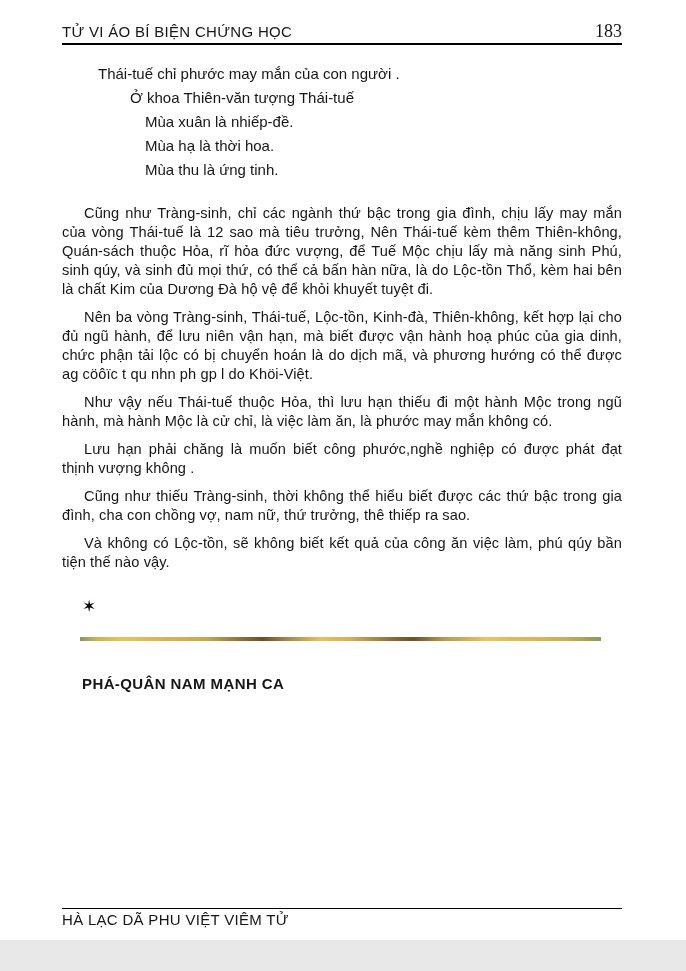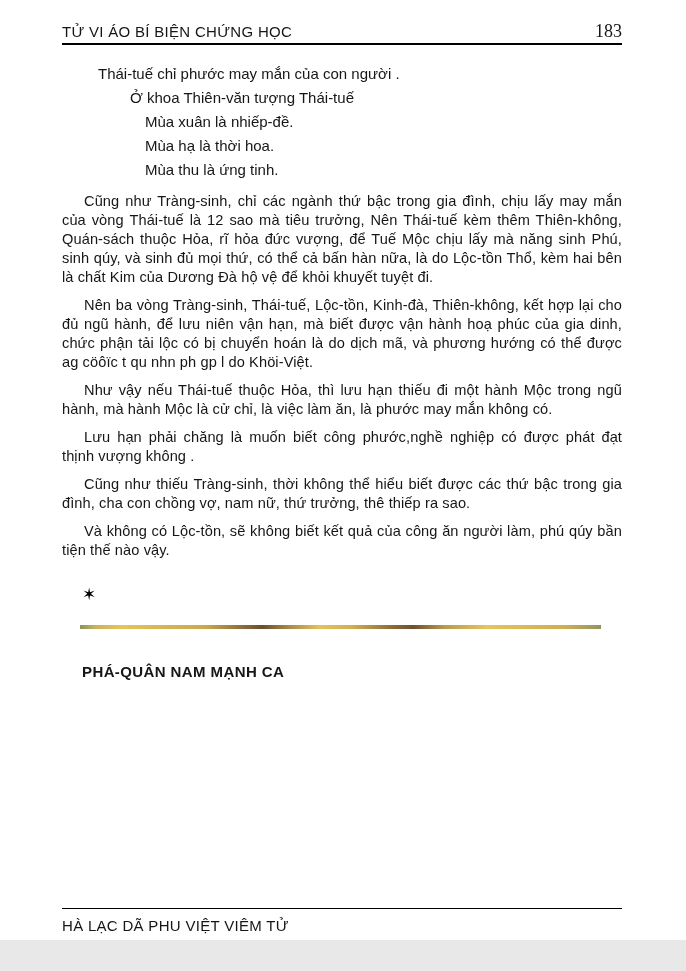--- a/index.html
+++ b/index.html
@@ -33,21 +33,21 @@
     font-size: 18px;
     line-height: 1;
   }
   
   .intro { margin-top: 17px; }
   .intro-line { font-size: 15px; line-height: 24px; white-space: nowrap; }
   .il-1 { margin-left: 36px; }
   .il-2 { margin-left: 68px; }
   .il-3 { margin-left: 83px; }
   
-  .body-text { margin-top: 10px; }
+  .body-text { margin-top: 22px; }
   .para {
     margin: 0 0 9px 0;
     font-size: 14.6px;
     line-height: 19px;
     text-align: justify;
     text-indent: 22px;
     letter-spacing: 0.1px;
   }
   
   .asterisk {
@@ -76,21 +76,21 @@
   }
   .verse { margin: 28px 0 0 128px; }
   .verse-line { font-size: 15.5px; line-height: 32.5px; white-space: nowrap; }
   
   .footer {
     position: absolute;
     left: 62px;
     right: 64px;
     top: 908px;
     border-top: 1.5px solid #000;
-    padding-top: 8px;
+    padding-top: 2px;
   }
   .footer-text { font-size: 15px; letter-spacing: 0.3px; }
 </style>
 </head>
 <body>
 
 <div class="page">
 
   <div class="header">
     <span class="header-title">TỬ VI ÁO BÍ BIỆN CHỨNG HỌC</span>
@@ -104,21 +104,21 @@
     <div class="intro-line il-3">Mùa hạ là thời hoa.</div>
     <div class="intro-line il-3">Mùa thu là ứng tinh.</div>
   </div>
 
   <div class="body-text">
     <p class="para">Cũng như Tràng-sinh, chỉ các ngành thứ bậc trong gia đình, chịu lấy may mắn của vòng Thái-tuế là 12 sao mà tiêu trưởng, Nên Thái-tuế kèm thêm Thiên-không, Quán-sách thuộc Hỏa, rĩ hỏa đức vượng, để Tuế Mộc chịu lấy mà năng sinh Phú, sinh qúy, và sinh đủ mọi thứ, có thể cả bấn hàn nữa, là do Lộc-tồn Thổ, kèm hai bên là chất Kim của Dương Đà hộ vệ để khỏi khuyết tuyệt đi.</p>
     <p class="para">Nên ba vòng Tràng-sinh, Thái-tuế, Lộc-tồn, Kinh-đà, Thiên-không, kết hợp lại cho đủ ngũ hành, để lưu niên vận hạn, mà biết được vận hành hoạ phúc của gia dinh, chức phận tải lộc có bị chuyển hoán là do dịch mã, và phương hướng có thể được ag cöôïc t qu nhn ph gp l do Khöi-Việt.</p>
     <p class="para">Như vậy nếu Thái-tuế thuộc Hỏa, thì lưu hạn thiếu đi một hành Mộc trong ngũ hành, mà hành Mộc là cử chỉ, là việc làm ăn, là phước may mắn không có.</p>
     <p class="para">Lưu hạn phải chăng là muốn biết công phước,nghề nghiệp có được phát đạt thịnh vượng không .</p>
     <p class="para">Cũng như thiếu Tràng-sinh, thời không thể hiểu biết được các thứ bậc trong gia đình, cha con chồng vợ, nam nữ, thứ trưởng, thê thiếp ra sao.</p>
-    <p class="para">Và không có Lộc-tồn, sẽ không biết kết quả của công ăn người làm, phú qúy bần tiện thế nào vậy.</p>
+    <p class="para">Và không có Lộc-tồn, sẽ không biết kết quả của công ăn việc làm, phú qúy bần tiện thế nào vậy.</p>
   </div>
 
   <div class="asterisk">✶</div>
 
   <div class="gold-divider"></div>
 
   <div class="section-heading">PHÁ-QUÂN NAM MẠNH CA</div>
 
 
   <div class="footer">

